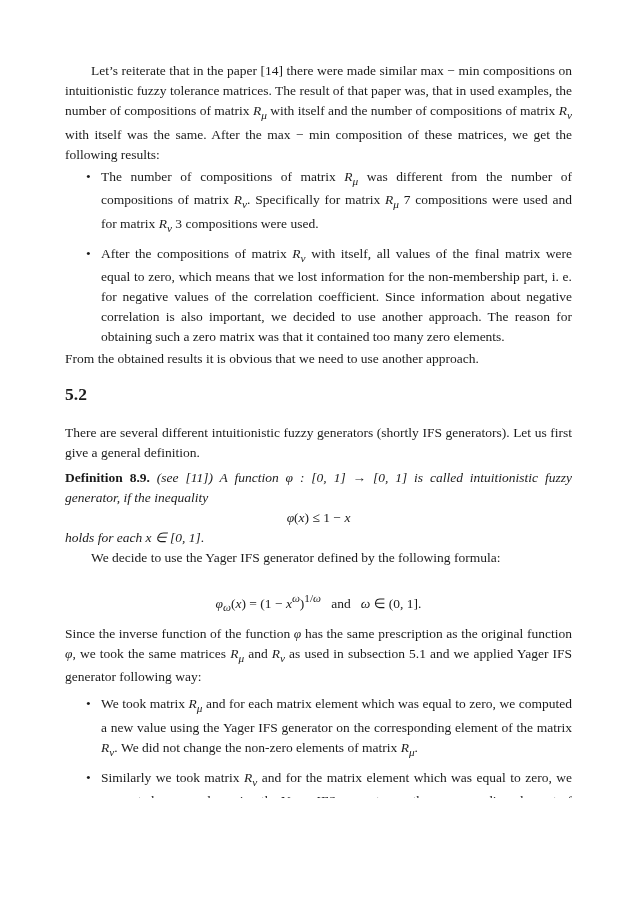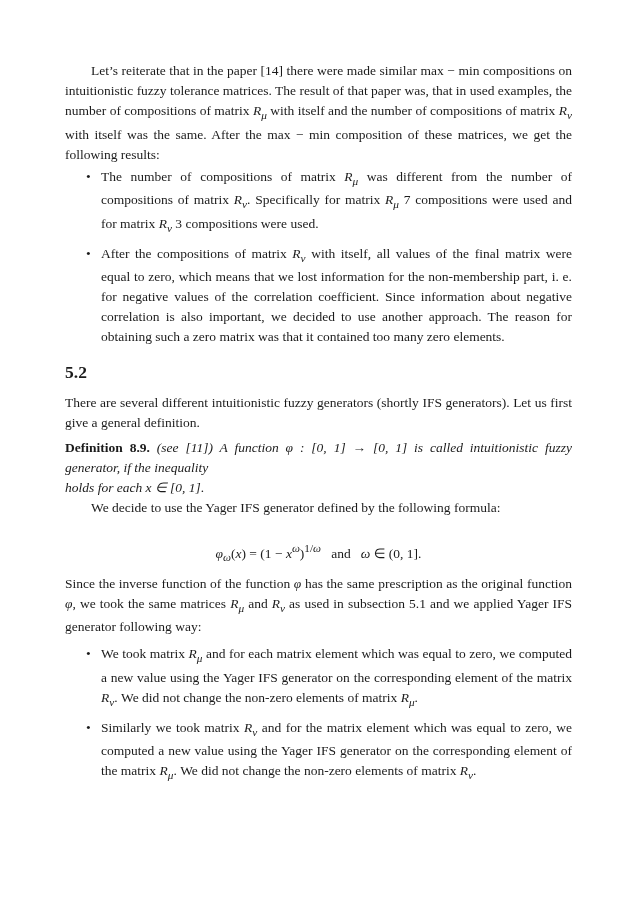--- a/index.html
+++ b/index.html
@@ -38,21 +38,21 @@
   .bullets li .bullet-dot {
     position: absolute;
     left: -15px;
     top: 0;
   }
 
   .para-conclusion { margin-top: 2px; }
 
   .section-heading {
     display: flex;
-    margin: 12px 0 8px 0;
+    margin: 12px 0 16px 0;
     font-size: 17.5px;
     line-height: 26px;
     font-weight: bold;
     text-align: left;
   }
   .sec-num { width: 33px; flex: none; }
 
   .para-def { margin-top: 5px; }
   .def-label { font-weight: bold; font-style: normal; }
   .def-body { font-style: italic; }
@@ -89,32 +89,34 @@
       <li>
         <span class="bullet-dot">•</span>
         <span>The number of compositions of matrix <i>R</i><sub><i>μ</i></sub> was different from the number of compositions of matrix <i>R</i><sub><i>ν</i></sub>. Specifically for matrix <i>R</i><sub><i>μ</i></sub> 7 compositions were used and for matrix <i>R</i><sub><i>ν</i></sub> 3 compositions were used.</span>
       </li>
       <li>
         <span class="bullet-dot">•</span>
         <span>After the compositions of matrix <i>R</i><sub><i>ν</i></sub> with itself, all values of the final matrix were equal to zero, which means that we lost information for the non-membership part, i. e. for negative values of the correlation coefficient. Since information about negative correlation is also important, we decided to use another approach. The reason for obtaining such a zero matrix was that it contained too many zero elements.</span>
       </li>
     </ul>
 
+    <p class="para-conclusion">From the obtained results it is obvious that we need to use another approach.</p>
 
     <h2 class="section-heading">
       <span class="sec-num">5.2</span>
     </h2>
 
     <p>There are several different intuitionistic fuzzy generators (shortly IFS generators). Let us first give a general definition.</p>
 
     <p class="para-def">
       <b class="def-label">Definition 8.9.</b>
       <i class="def-body">(see [11]) A function φ : [0, 1] → [0, 1] is called intuitionistic fuzzy generator, if the inequality</i>
     </p>
 
+    <div class="formula"><i>φ</i>(<i>x</i>) ≤ 1 − <i>x</i></div>
 
     <p class="italic-line">holds for each x ∈ [0, 1].</p>
 
     <p class="indent para-yager">We decide to use the Yager IFS generator defined by the following formula:</p>
 
     <div class="formula formula-yager"><i>φ</i><sub><i>ω</i></sub>(<i>x</i>) = (1 − <i>x</i><sup><i>ω</i></sup>)<sup>1/<i>ω</i></sup>&nbsp;&nbsp; and &nbsp;&nbsp;<i>ω</i> ∈ (0, 1].</div>
 
     <p class="para-inverse">Since the inverse function of the function <i>φ</i> has the same prescription as the original function <i>φ</i>, we took the same matrices <i>R</i><sub><i>μ</i></sub> and <i>R</i><sub><i>ν</i></sub> as used in subsection 5.1 and we applied Yager IFS generator following way:</p>
 
     <ul class="bullets bullets-apply">

